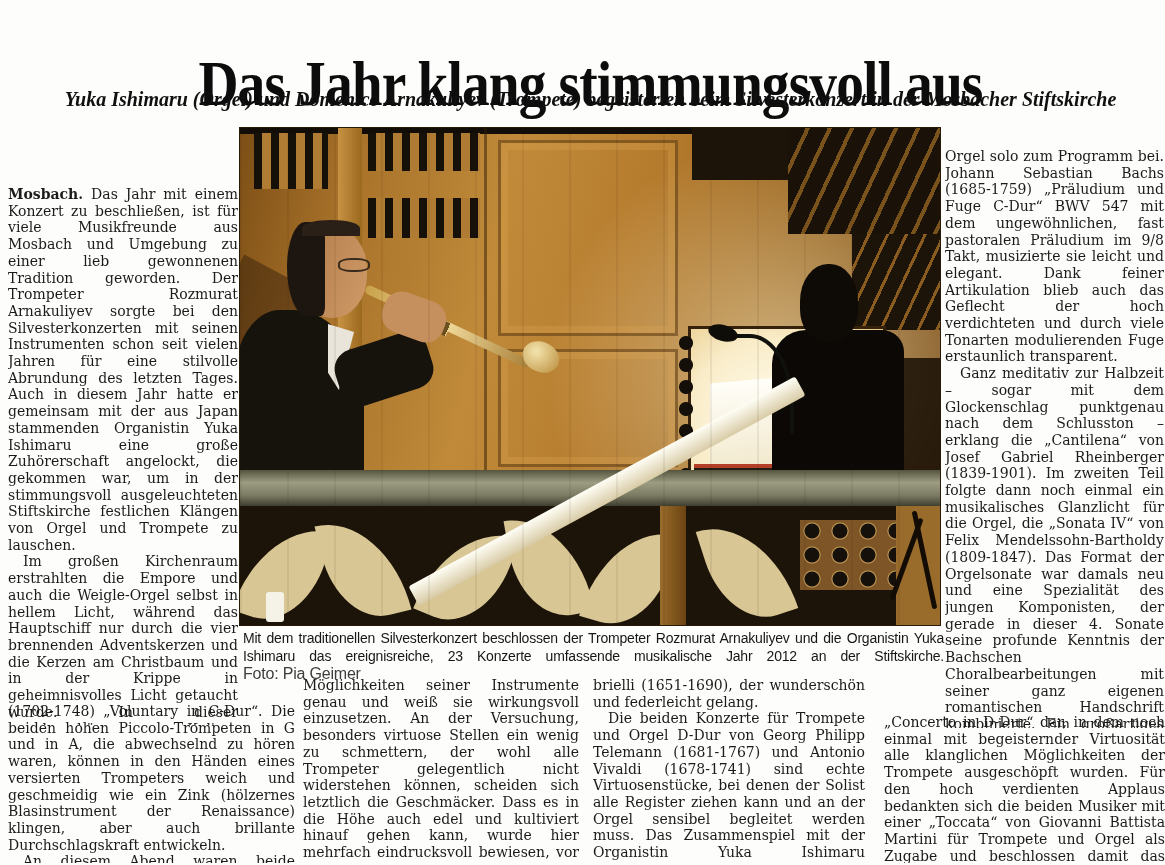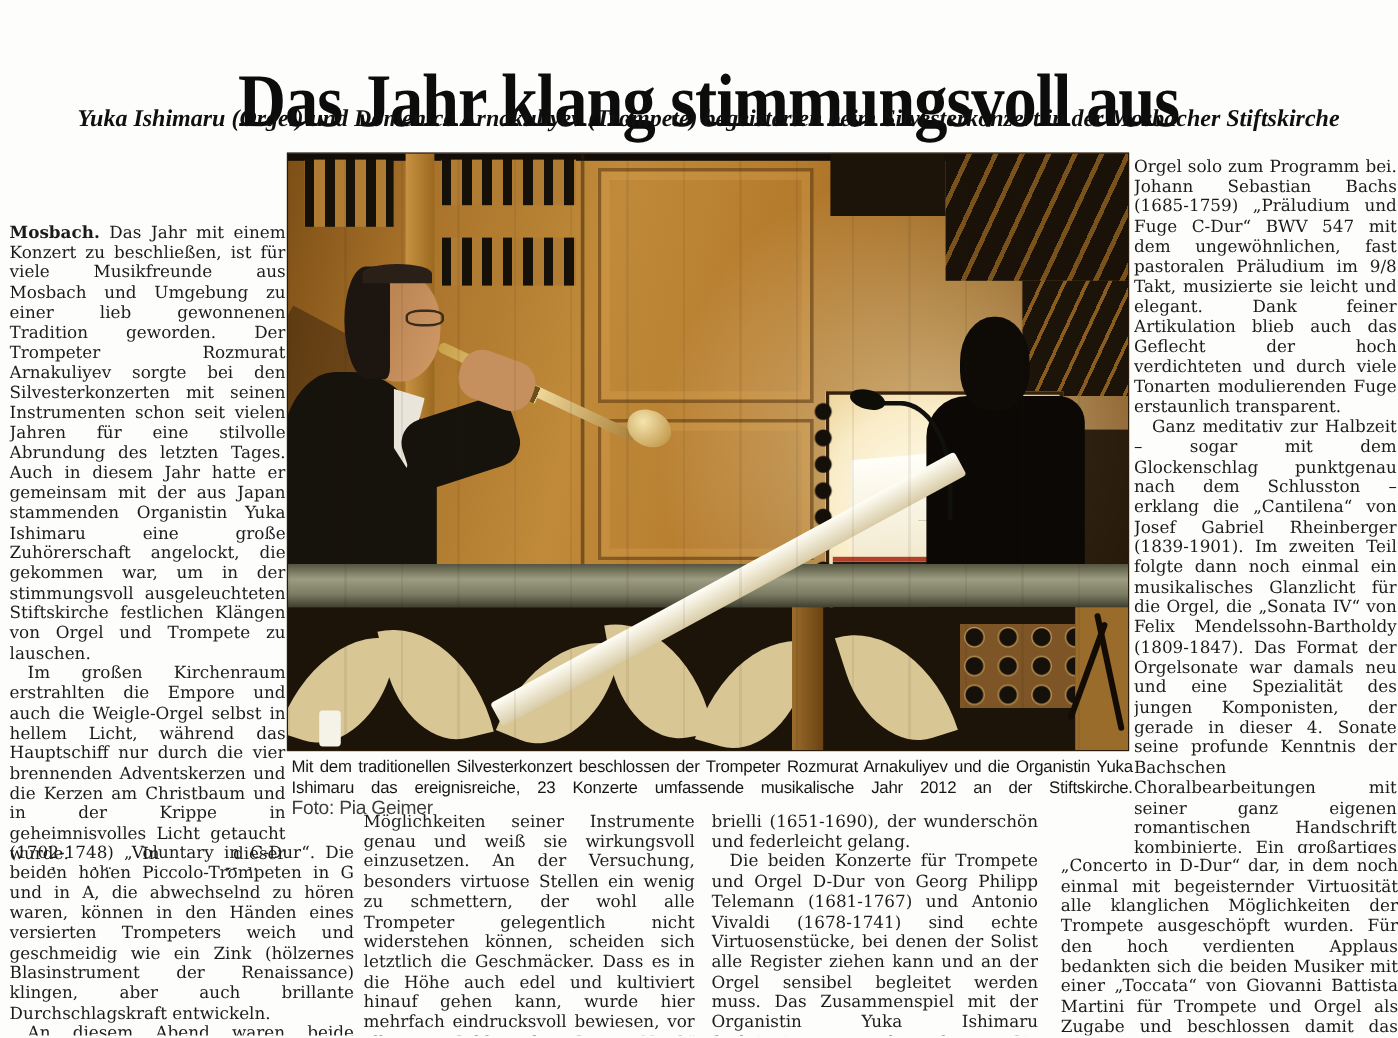--- a/index.html
+++ b/index.html
@@ -17,21 +17,21 @@
   
   .bodytext{position:absolute;font-size:14px;line-height:16.7px;text-align:justify;
             hyphens:auto;-webkit-hyphens:auto;overflow:hidden;color:#1b1b1b;}
   .bodytext p{margin:0;}
   .bodytext p.ind{text-indent:15px;}
   .lede{font-weight:bold;}
   .col-left-narrow{left:8px;top:149px;width:230px;height:539px;margin-top:37px;}
   .col-left-wide{left:8px;top:703px;width:287px;height:160px;}
   .col2{left:303px;top:677px;width:276px;height:186px;}
   .col3{left:593px;top:677px;width:272px;height:186px;}
-  .col-right-narrow{left:945px;top:131px;width:219px;height:580px;}
+  .col-right-narrow{left:945px;top:148px;width:219px;height:580px;}
   .col-right-wide{left:884px;top:714px;width:281px;height:149px;}
   
   .caption{position:absolute;left:243px;top:630px;width:701px;
            font-family:"Liberation Sans",sans-serif;font-size:14px;line-height:17.5px;
            letter-spacing:-.2px;color:#161616;text-align:justify;}
   .credit{color:#3d3d3d;font-size:16px;white-space:nowrap;}
   
   .photo{position:absolute;left:240px;top:128px;width:700px;height:497px;overflow:hidden;
     background:
       radial-gradient(circle at 78% 50%, rgba(255,244,208,.55), rgba(255,244,208,0) 40%),

